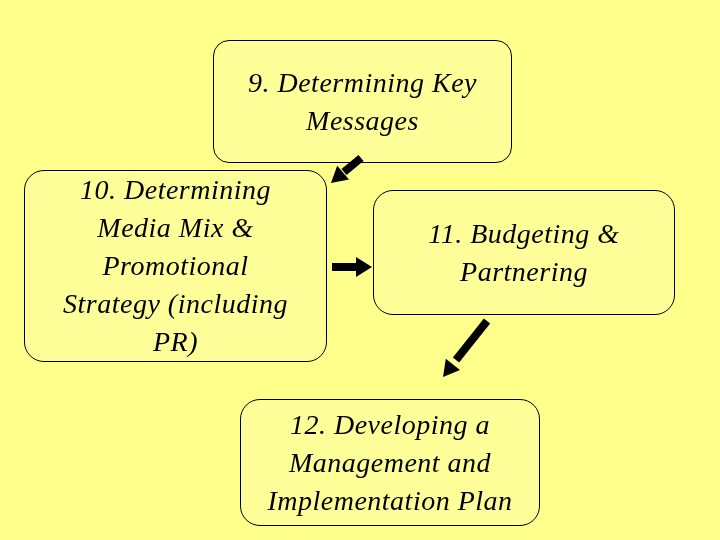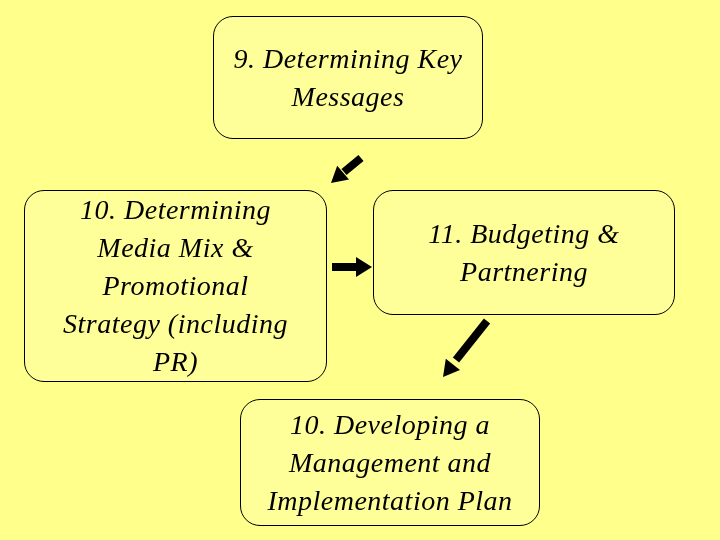--- a/index.html
+++ b/index.html
@@ -28,22 +28,22 @@
     text-align: center;
   }
   .node-text {
     font-style: italic;
     font-size: 28px;
     line-height: 38px;
     color: var(--text, #000000);
     white-space: pre-line;
     letter-spacing: 0.5px;
   }
-  .node-9  { left: 213px; top:  16px; width: 270px; height: 123px; }
-  .node-10 { left:  24px; top: 190px; width: 303px; height: 192px; }
+  .node-9  { left: 213px; top:  40px; width: 299px; height: 123px; border-radius: 16px; }
+  .node-10 { left:  24px; top: 170px; width: 303px; height: 192px; }
   .node-11 { left: 373px; top: 190px; width: 302px; height: 125px; align-items: center; }
   .node-12 { left: 240px; top: 399px; width: 300px; height: 127px; }
   .arrow {
     position: absolute;
   }
   .arrow line   { stroke: var(--arrow, #000000); }
   .arrow polygon{ fill:   var(--arrow, #000000); }
   .arrow-1 { left: 325px; top: 150px; }
   .arrow-2 { left: 328px; top: 253px; }
   .arrow-3 { left: 435px; top: 315px; }
@@ -65,21 +65,21 @@
 Strategy (including
 PR)</span>
   </div>
 
   <div class="node node-11">
     <span class="node-text">11. Budgeting &amp;
 Partnering</span>
   </div>
 
   <div class="node node-12">
-    <span class="node-text">10. Developing a
+    <span class="node-text">12. Developing a
 Management and
 Implementation Plan</span>
   </div>
 
   <svg class="arrow arrow-1" width="45" height="40" viewBox="0 0 45 40" aria-hidden="true">
     <line x1="36" y1="8" x2="19" y2="22" stroke-width="8"></line>
     <polygon points="6,33 12.2,15.8 24,29.4"></polygon>
   </svg>
 
   <svg class="arrow arrow-2" width="48" height="28" viewBox="0 0 48 28" aria-hidden="true">

